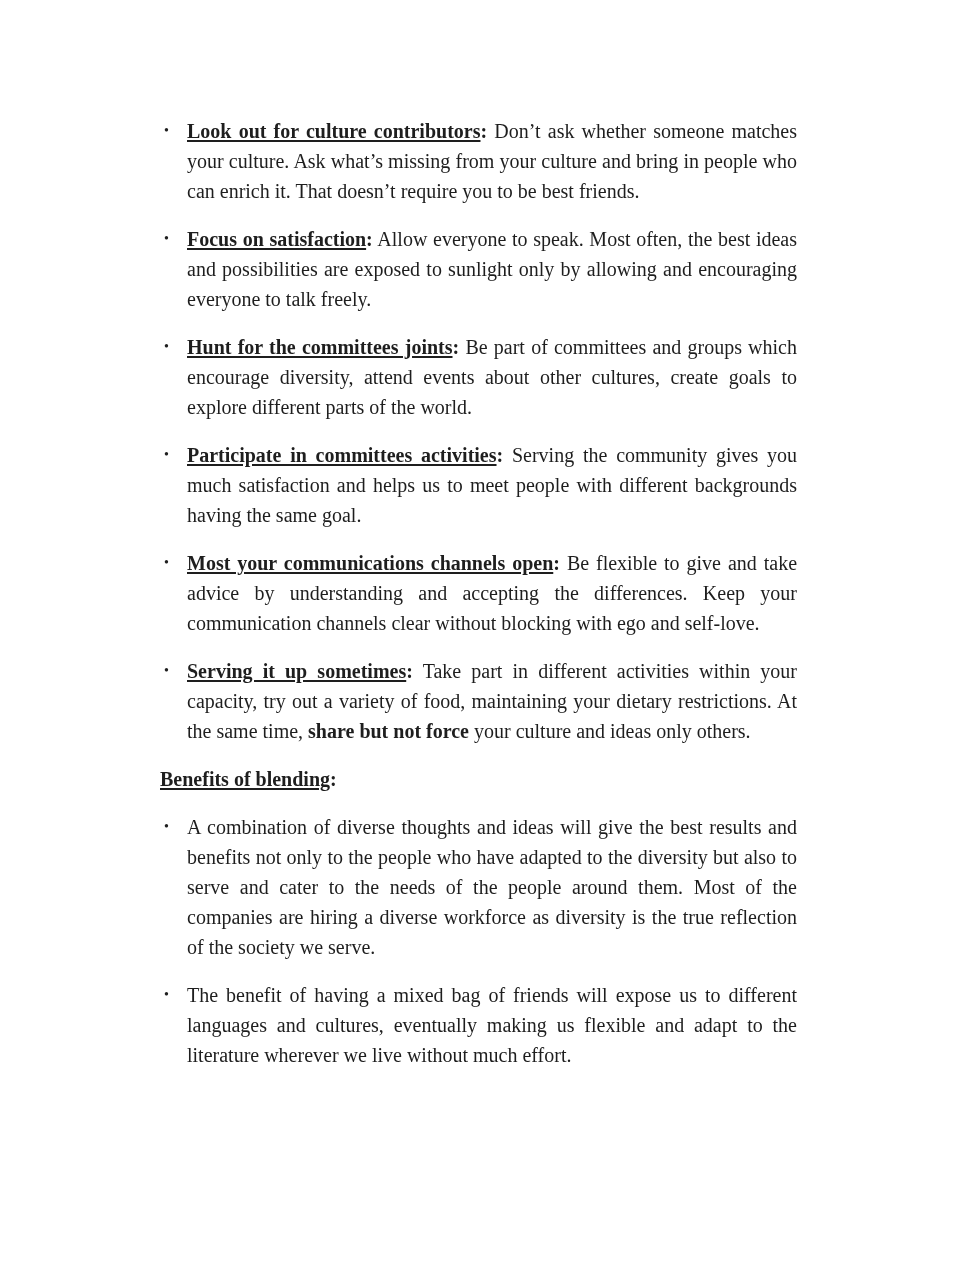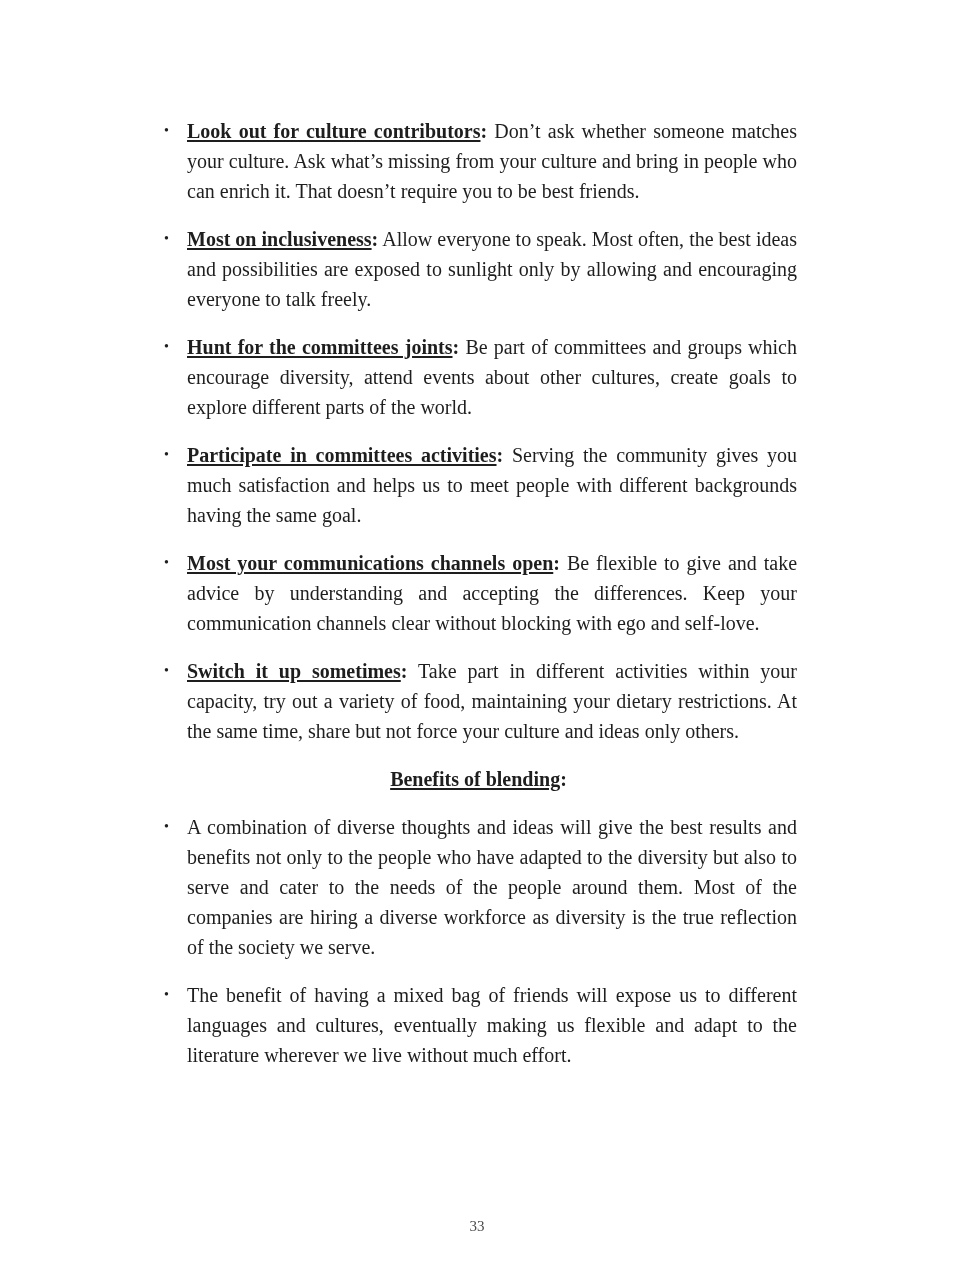--- a/index.html
+++ b/index.html
@@ -53,25 +53,25 @@
   .lead {
     font-weight: bold;
     text-decoration: underline;
     text-underline-offset: 2px;
     margin-top: 8px;
   }
   .colon {
     font-weight: bold;
   }
   .bold-inline {
-    font-weight: normal;
+    font-weight: bold;
   }
   .heading {
     margin: 18px 0 18px 0;
-    text-align: center;
+    text-align: left;
   }
   .benefits {
     margin-top: 18px;
   }
   .page-number {
     position: absolute;
     left: 0;
     top: 1216px;
     width: 954px;
     text-align: center;
@@ -87,41 +87,41 @@
   <div class="content">
 
     <ul class="doc-list">
       <li>
         <span class="marker">•</span>
         <span class="lead">Look out for culture contributors</span><span class="colon">:</span>
         <span>Don’t ask whether someone matches your culture. Ask what’s missing from your culture and bring in people who can enrich it. That doesn’t require you to be best friends.</span>
       </li>
       <li>
         <span class="marker">•</span>
-        <span class="lead">Most on inclusiveness</span><span class="colon">:</span>
+        <span class="lead">Focus on satisfaction</span><span class="colon">:</span>
         <span>Allow everyone to speak. Most often, the best ideas and possibilities are exposed to sunlight only by allowing and encouraging everyone to talk freely.</span>
       </li>
       <li>
         <span class="marker">•</span>
         <span class="lead">Hunt for the committees joints</span><span class="colon">:</span>
         <span>Be part of committees and groups which encourage diversity, attend events about other cultures, create goals to explore different parts of the world.</span>
       </li>
       <li>
         <span class="marker">•</span>
         <span class="lead">Participate in committees activities</span><span class="colon">:</span>
         <span>Serving the community gives you much satisfaction and helps us to meet people with different backgrounds having the same goal.</span>
       </li>
       <li>
         <span class="marker">•</span>
         <span class="lead">Most your communications channels open</span><span class="colon">:</span>
         <span>Be flexible to give and take advice by understanding and accepting the differences. Keep your communication channels clear without blocking with ego and self-love.</span>
       </li>
       <li>
         <span class="marker">•</span>
-        <span class="lead">Switch it up sometimes</span><span class="colon">:</span>
+        <span class="lead">Serving it up sometimes</span><span class="colon">:</span>
         <span>Take part in different activities within your capacity, try out a variety of food, maintaining your dietary restrictions. At the same time,</span>
         <span class="bold-inline">share but not force</span>
         <span>your culture and ideas only others.</span>
       </li>
     </ul>
 
     <p class="heading">
       <span class="lead">Benefits of blending</span><span class="colon">:</span>
     </p>
 
@@ -131,14 +131,13 @@
         <span>A combination of diverse thoughts and ideas will give the best results and benefits not only to the people who have adapted to the diversity but also to serve and cater to the needs of the people around them. Most of the companies are hiring a diverse workforce as diversity is the true reflection of the society we serve.</span>
       </li>
       <li>
         <span class="marker">•</span>
         <span>The benefit of having a mixed bag of friends will expose us to different languages and cultures, eventually making us flexible and adapt to the literature wherever we live without much effort.</span>
       </li>
     </ul>
 
   </div>
 
-  <div class="page-number">33</div>
 </div>
 
 </body></html>

